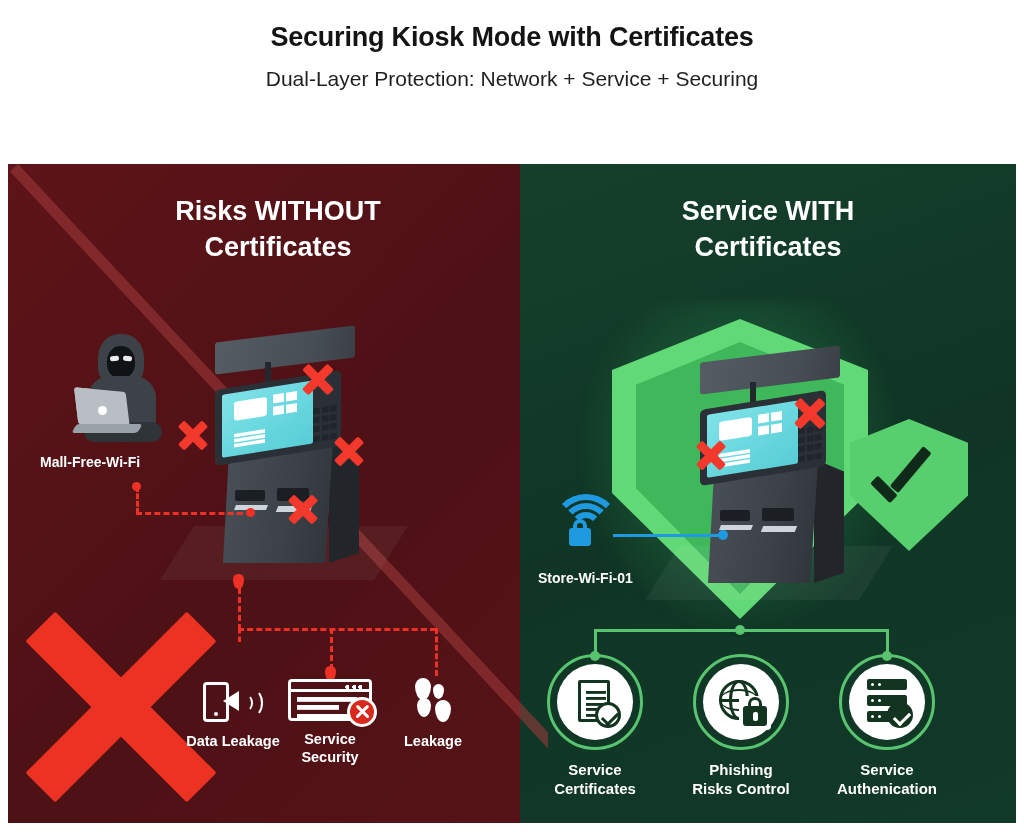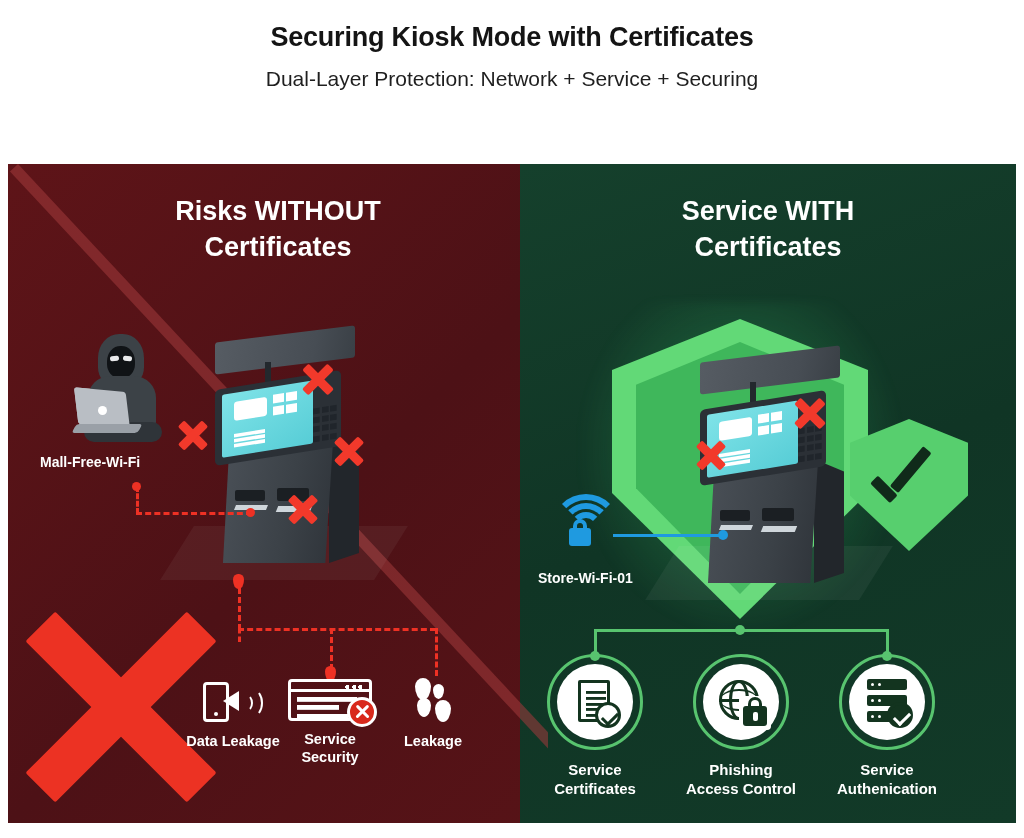--- a/index.html
+++ b/index.html
@@ -962,21 +962,21 @@
         <div class="badge-circle">
           <div class="bi-globe"></div>
           <div class="bi-globe-lat"></div>
           <div class="bi-lock-wrap"></div>
           <div class="bi-lock-shackle"></div>
           <div class="bi-lock-body"></div>
         </div>
       </div>
       <div class="badge-label">
         <div>Phishing</div>
-        <div>Access Control</div>
+        <div>Risks Control</div>
       </div>
     </div>
 
     <div class="badge-item" style="left:292px; top:490px;">
       <div class="badge-ring">
         <div class="badge-circle">
           <div class="bi-server">
             <div class="bi-srv-row r1"></div>
             <div class="bi-srv-row r2"></div>
             <div class="bi-srv-row r3"></div>

